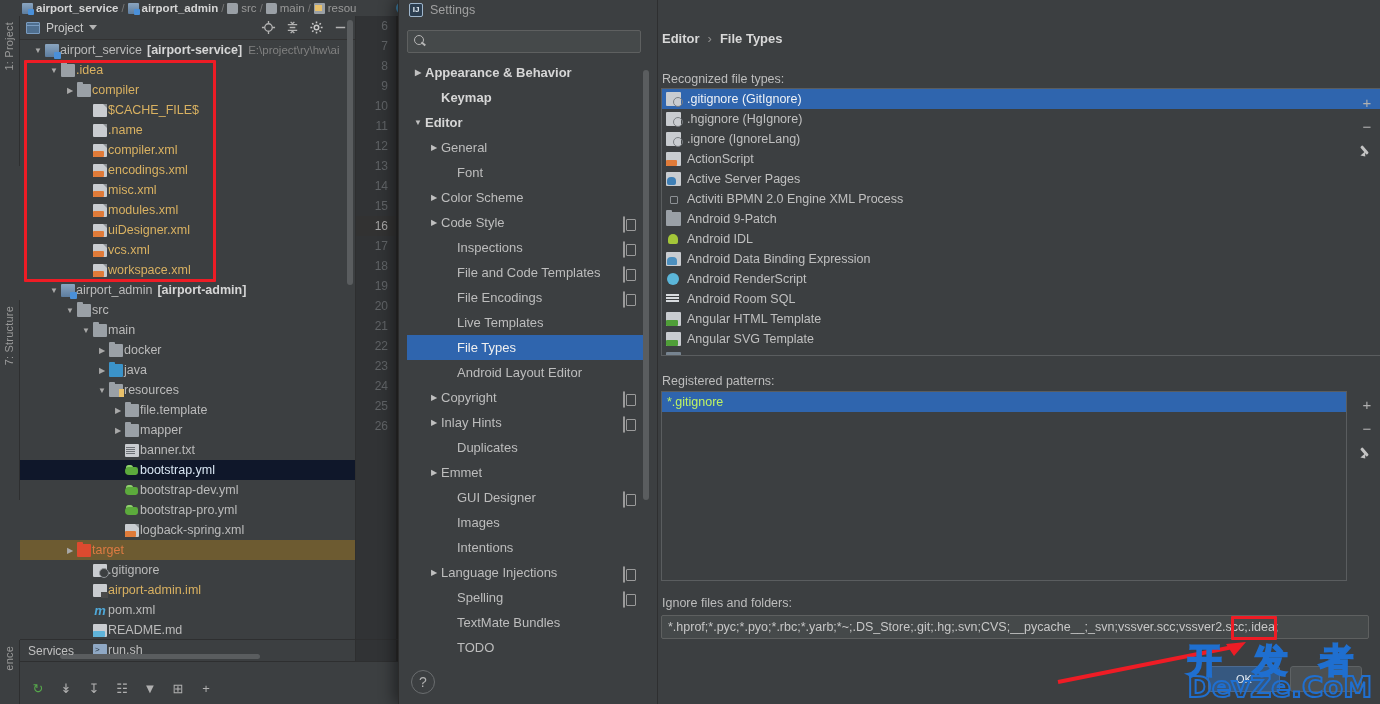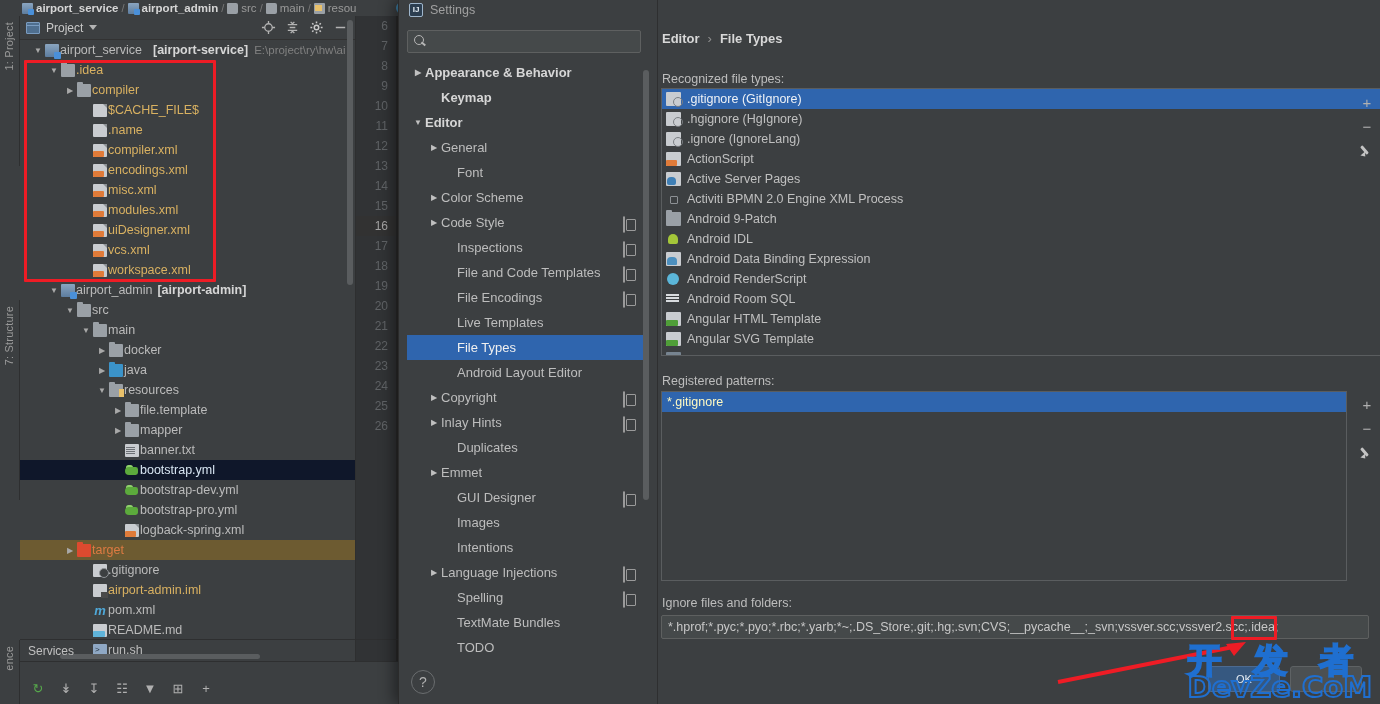--- a/index.html
+++ b/index.html
@@ -233,21 +233,21 @@
   .aidl:after{content:"";position:absolute;left:2px;top:2px;width:10px;height:10px;background:#a4c639;border-radius:5px 5px 2px 2px;}
   .ars { background: transparent;}
   .ars:after{content:"";position:absolute;left:1px;top:1px;width:12px;height:12px;background:#5bb6d9;border-radius:50%;}
   .arsql{ background: transparent;}
   .arsql:after{content:"";position:absolute;left:0;top:2px;width:13px;height:9px;background:repeating-linear-gradient(#d7dadd 0 2px,#3c3f41 2px 3px);}
   .ang { background:#c9ccd0; border-radius:1px;}
   .ang:after{content:"";position:absolute;left:0;bottom:0;width:12px;height:6px;background:#4f9e38;border-radius:1px;}
   .partial { background:#9fb2c4; border-radius:1px; opacity:.6;}
 
   .pat-row { height: 20px; display: flex; align-items: center; padding-left: 5px; font-size: 12.5px; color: #c0c0c0;}
-  .pat-row.sel { background: #2f65ae; color: #fef9c3; }
+  .pat-row.sel { background: #2f65ae; color: #bef264; }
 
   .side-btns { position: absolute; width: 26px; display: flex; flex-direction: column; align-items: center; }
   #sb-types { left: 696px; top: 90px; }
   #sb-pats  { left: 696px; top: 392px; }
   .sb-btn { width: 24px; height: 24px; display: flex; align-items: center; justify-content: center; color: #b0b0b0; font-size: 15px; }
   .pencil { width: 13px; height: 13px; position: relative; transform: rotate(0deg); }
   .pencil:before{content:"";position:absolute;left:2px;top:1px;width:3px;height:10px;background:#c3c3c3;transform:rotate(-40deg);border-radius:1px;}
   .pencil:after{content:"";position:absolute;left:0px;bottom:0px;width:0;height:0;border-left:3px solid transparent;border-right:3px solid transparent;border-top:4px solid #c3c3c3;transform:rotate(-40deg);}
 
   .ignore-field {
@@ -391,21 +391,21 @@
             </svg>
         </span>
       </div>
       <div class="tree" id="project-tree">
           <div class="trow" style="padding-left: 12px;">
             <span class="twist">▼</span>
             <span class="ticon">
               <span class="ic module"></span>
             </span>
             <span class="tlabel">airport_service</span>
-            <span class="lbl-bold" style="margin-left: 11px;">[airport-service]</span>
+            <span class="lbl-bold" style="margin-left: 5px;">[airport-service]</span>
             <span class="tsub">E:\project\ry\hw\ai</span>
           </div>
           <div class="trow" style="padding-left: 28px;">
             <span class="twist">▼</span>
             <span class="ticon">
               <span class="ic folder"></span>
             </span>
             <span class="tlabel lbl-yellow">.idea</span>
           </div>
           <div class="trow" style="padding-left: 44px;">

